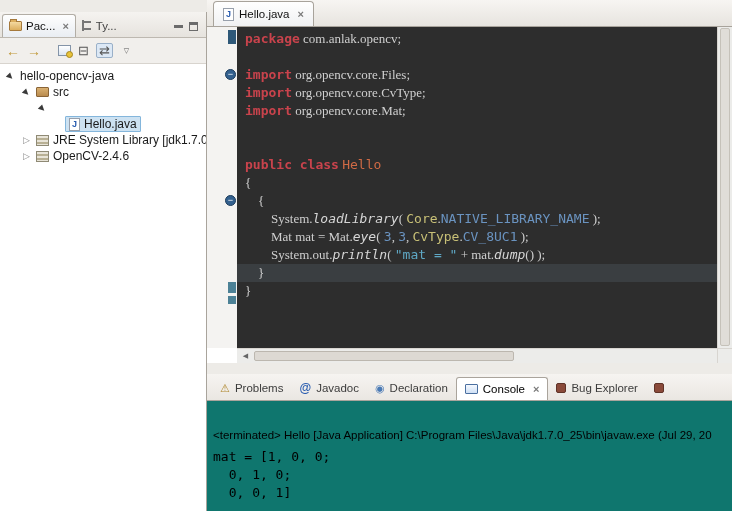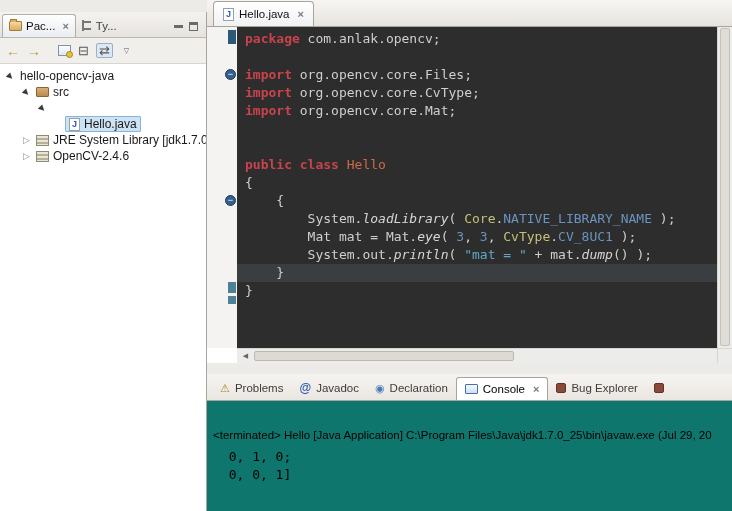--- a/index.html
+++ b/index.html
@@ -66,21 +66,21 @@
   .ri { position:absolute; left:21px; width:8px; }
   .fold { position:absolute; left:18px; width:11px; height:11px; border-radius:50%;
           background:#33608e; border:1px solid #1d3c5c; color:#fff; font-size:9px; line-height:9px; text-align:center; }
   .fold::after { content:'\2212'; }
   .code-scroll { position:absolute; left:30px; top:0; right:15px; bottom:15px; background:#2d2d2d; overflow:hidden;
           font-family:"DejaVu Sans Mono","Liberation Mono",monospace; font-size:13px; line-height:18px;
           color:#cfcfcf; padding-top:3px; }
   .cl { height:18px; white-space:pre; padding-left:8px; }
   .cl.hl { background:#3a3e41; }
   .tk-kw { color:#c9434c; font-weight:bold; }
-  .tk-pl { color:#cfcfcf; }
+  .tk-pl { color:#cfcfcf;font-family:Liberation Serif, serif; }
   .tk-cls { color:#cf6a45; }
   .tk-ty { color:#cc4d55; }
   .tk-pa { color:#c8873f; }
   .tk-md { color:#eaeaea; font-weight:bold; }
   .tk-me { color:#d6d6d6; font-style:italic; }
   .tk-yt { color:#c8c077; }
   .tk-cb { color:#6a93c0; }
   .tk-nu { color:#6a93c0; }
   .tk-st { color:#5fa8c5; }
   .vscroll { position:absolute; right:0; top:0; width:15px; bottom:15px; background:#ececea; border-left:1px solid #d8d5d0; }
@@ -260,19 +260,20 @@
           <span class="cticon ic-bug"></span>
           <span class="ctlabel">Bug Explorer</span>
         </span>
         <span class="ctab">
           <span class="cticon ic-bug"></span>
         </span>
       </div>
     <div class="console-content">
       <div class="console-status">&lt;terminated&gt; Hello [Java Application] C:\Program Files\Java\jdk1.7.0_25\bin\javaw.exe (Jul 29, 20</div>
       <div class="console-output">
+          <div class="conline">mat = [1, 0, 0;</div>
           <div class="conline">  0, 1, 0;</div>
           <div class="conline">  0, 0, 1]</div>
         </div>
     </div>
   </section>
 
 </div>
 
 </body></html>

